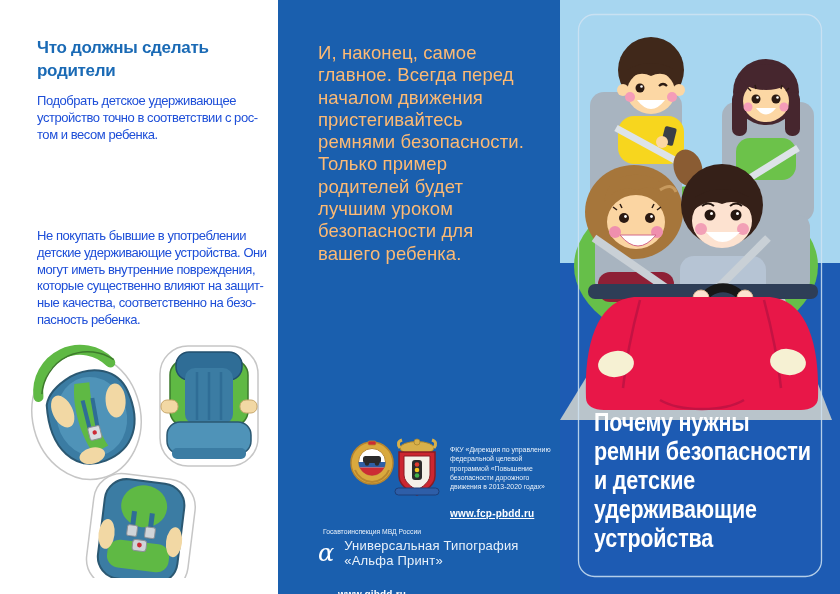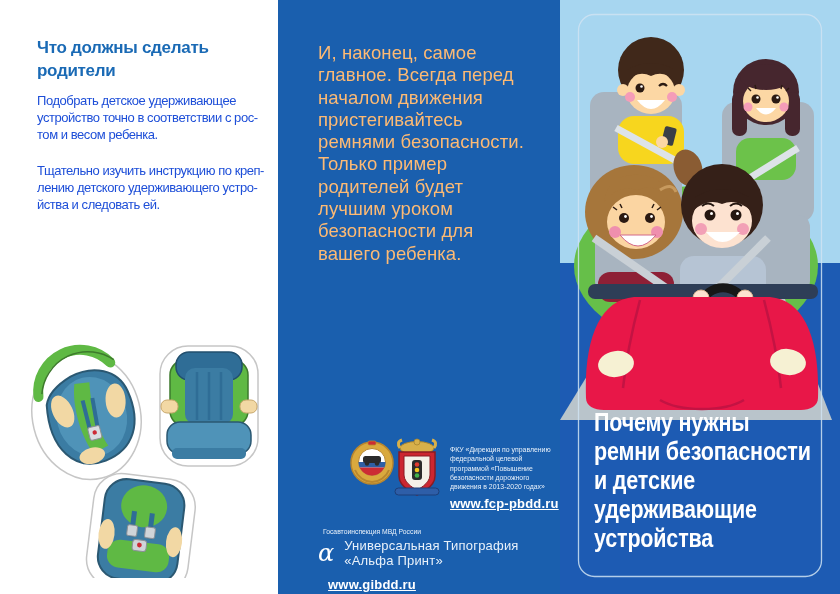--- a/index.html
+++ b/index.html
@@ -21,22 +21,22 @@
 
   
   #middle-panel{position:absolute;left:278px;top:0;width:282px;height:594px;background:#1a5fae;}
   .mid-text{position:absolute;left:40px;top:42px;width:215px;color:#fdba74;
             font-size:18.5px;line-height:22.3px;font-weight:normal;
             letter-spacing:0.1px;white-space:pre-line;}
   .logo-block{position:absolute;display:flex;flex-direction:column;align-items:center;}
   #gibdd-block{left:44px;top:440px;width:100px;gap:36px;}
   .logo-caption{color:#e8f1fa;font-size:6.8px;line-height:9px;text-align:center;
                 margin-top:5px;white-space:pre-line;}
-  .logo-url{color:#ffffff;font-size:13px;font-weight:bold;text-decoration:underline;
-            margin-top:5px;letter-spacing:0.2px;}
+  .logo-url{color:#ffffff;font-size:10px;font-weight:bold;text-decoration:underline;
+            margin-top:17px;letter-spacing:0.2px;}
   #fcp-block{left:114px;top:438px;width:170px;flex-direction:row;align-items:flex-start;gap:8px;}
   .fcp-col{display:flex;flex-direction:column;}
   .fcp-caption{color:#e8f1fa;font-size:6.9px;line-height:9.3px;text-align:left;
                margin-top:7px;white-space:pre-line;}
   #printer-line{position:absolute;left:40px;top:538px;display:flex;align-items:center;gap:10px;}
   .alpha-glyph{color:#ffffff;font-size:24px;line-height:24px;font-family:"DejaVu Serif",serif;font-style:italic;}
   .printer-label{color:#e8f1fa;font-size:13px;letter-spacing:0.2px;}
 
   
   #cover-panel{position:absolute;left:560px;top:0;width:280px;height:594px;background:#1d5bb3;}
@@ -50,23 +50,26 @@
 <body>
 
 <div id="page">
 
   <div id="left-panel">
     <div class="lp-title">Что должны сделать
 родители</div>
     <div class="lp-par" id="lp-p1">Подобрать детское удерживающее
 устройство точно в соответствии с рос-
 том и весом ребенка.</div>
-    <div class="lp-par" id="lp-p2">Тщательно изучить инструкцию по креп-
-лению детского удерживающего устро-
-йства и следовать ей.</div>
+    <div class="lp-par" id="lp-p3">Не покупать бывшие в употреблении
+детские удерживающие устройства. Они
+могут иметь внутренние повреждения,
+которые существенно влияют на защит-
+ные качества, соответственно на безо-
+пасность ребенка.</div>
 
     <svg id="seats-svg" width="240" height="240" viewBox="0 0 240 240">
 
       <g transform="translate(14,6) rotate(-14 52 70)">
         <ellipse cx="52" cy="72" rx="54" ry="64" fill="#ffffff" stroke="#c6c6c6" stroke-width="1.5"></ellipse>
         <path d="M10,42 A42,42 0 0 1 88,26" stroke="#5fb944" stroke-width="10" fill="none" stroke-linecap="round"></path>
         <path d="M14,40 A46,46 0 0 1 92,24" stroke="#3d7a2c" stroke-width="1.5" fill="none"></path>
         <path d="M16,52 C8,96 28,124 60,120 C90,116 104,92 98,58 C94,34 70,24 46,30 C30,35 20,42 16,52 Z" fill="#3b7ca3" stroke="#2b5872" stroke-width="2"></path>
         <ellipse cx="57" cy="74" rx="35" ry="40" fill="#4f93b8"></ellipse>
         <path d="M48,38 C40,60 42,92 50,110 L66,106 C59,88 59,58 63,40 Z" fill="#5fb944"></path>

